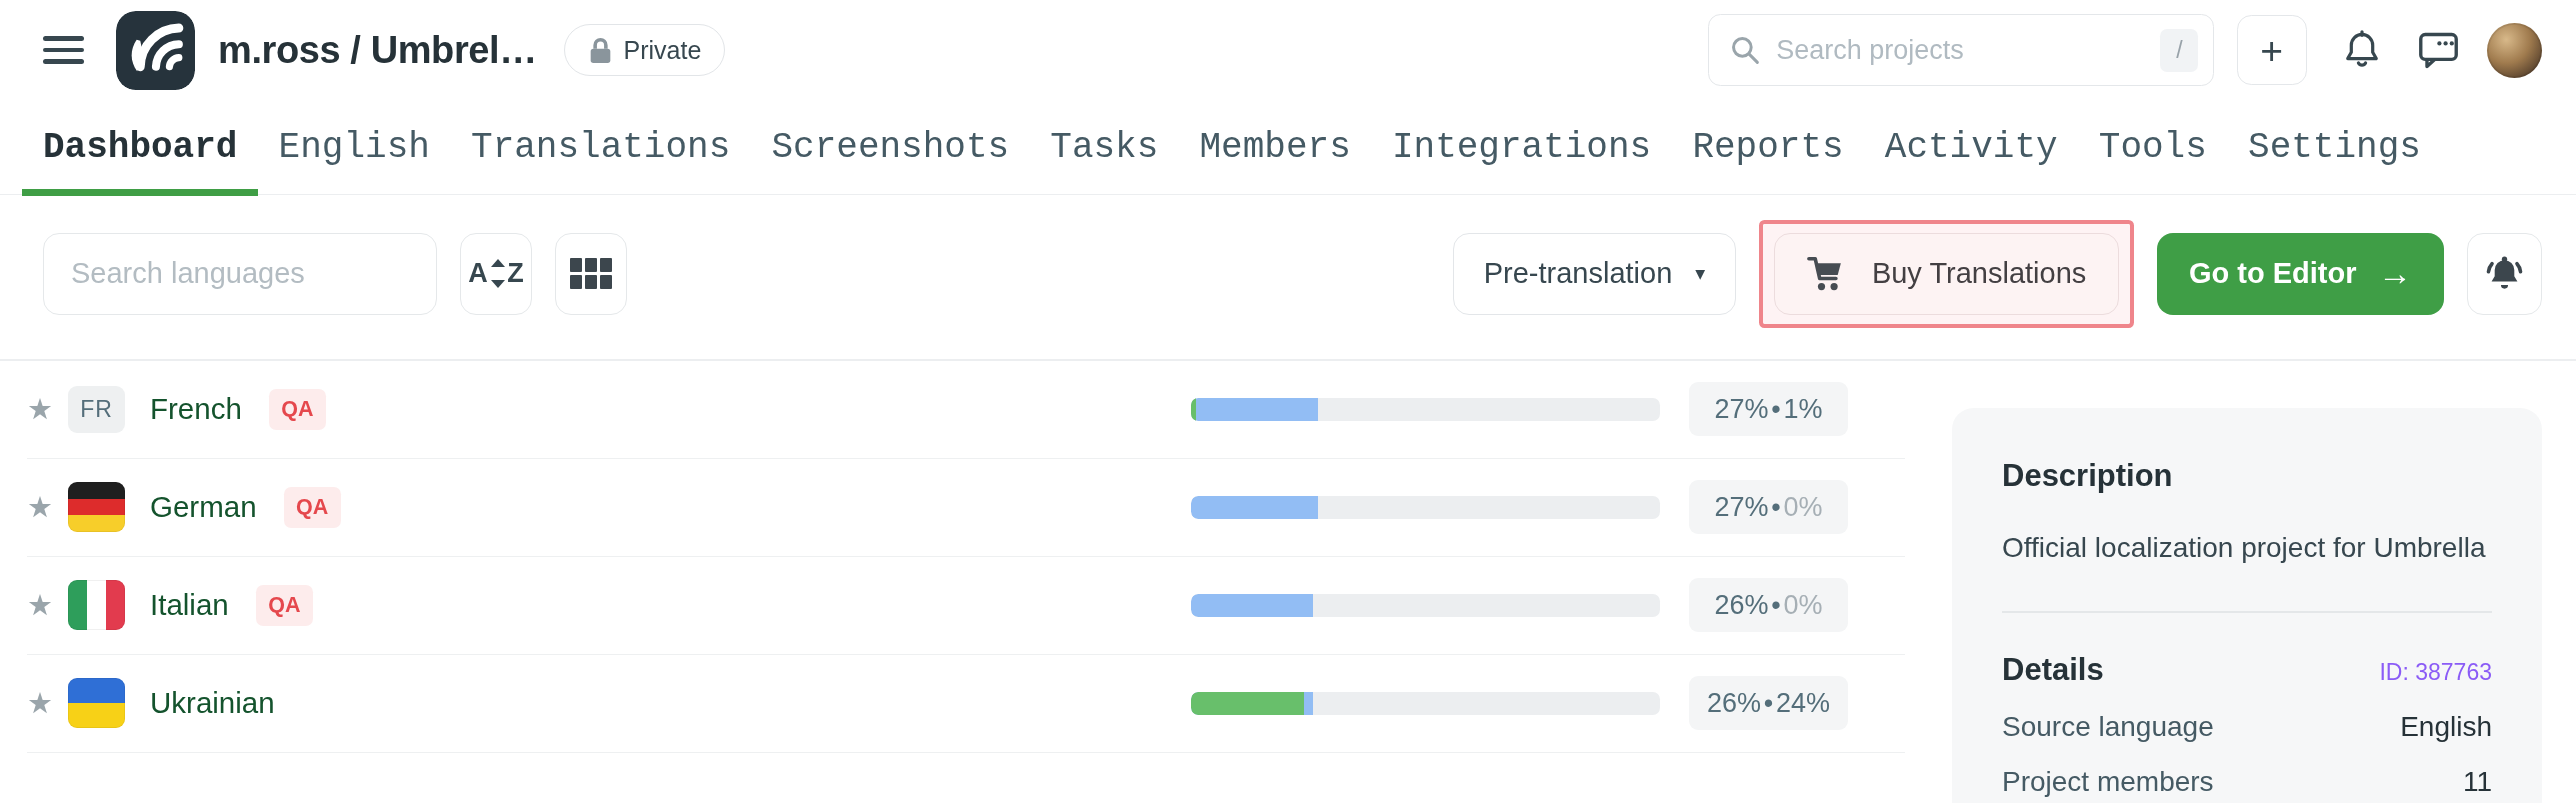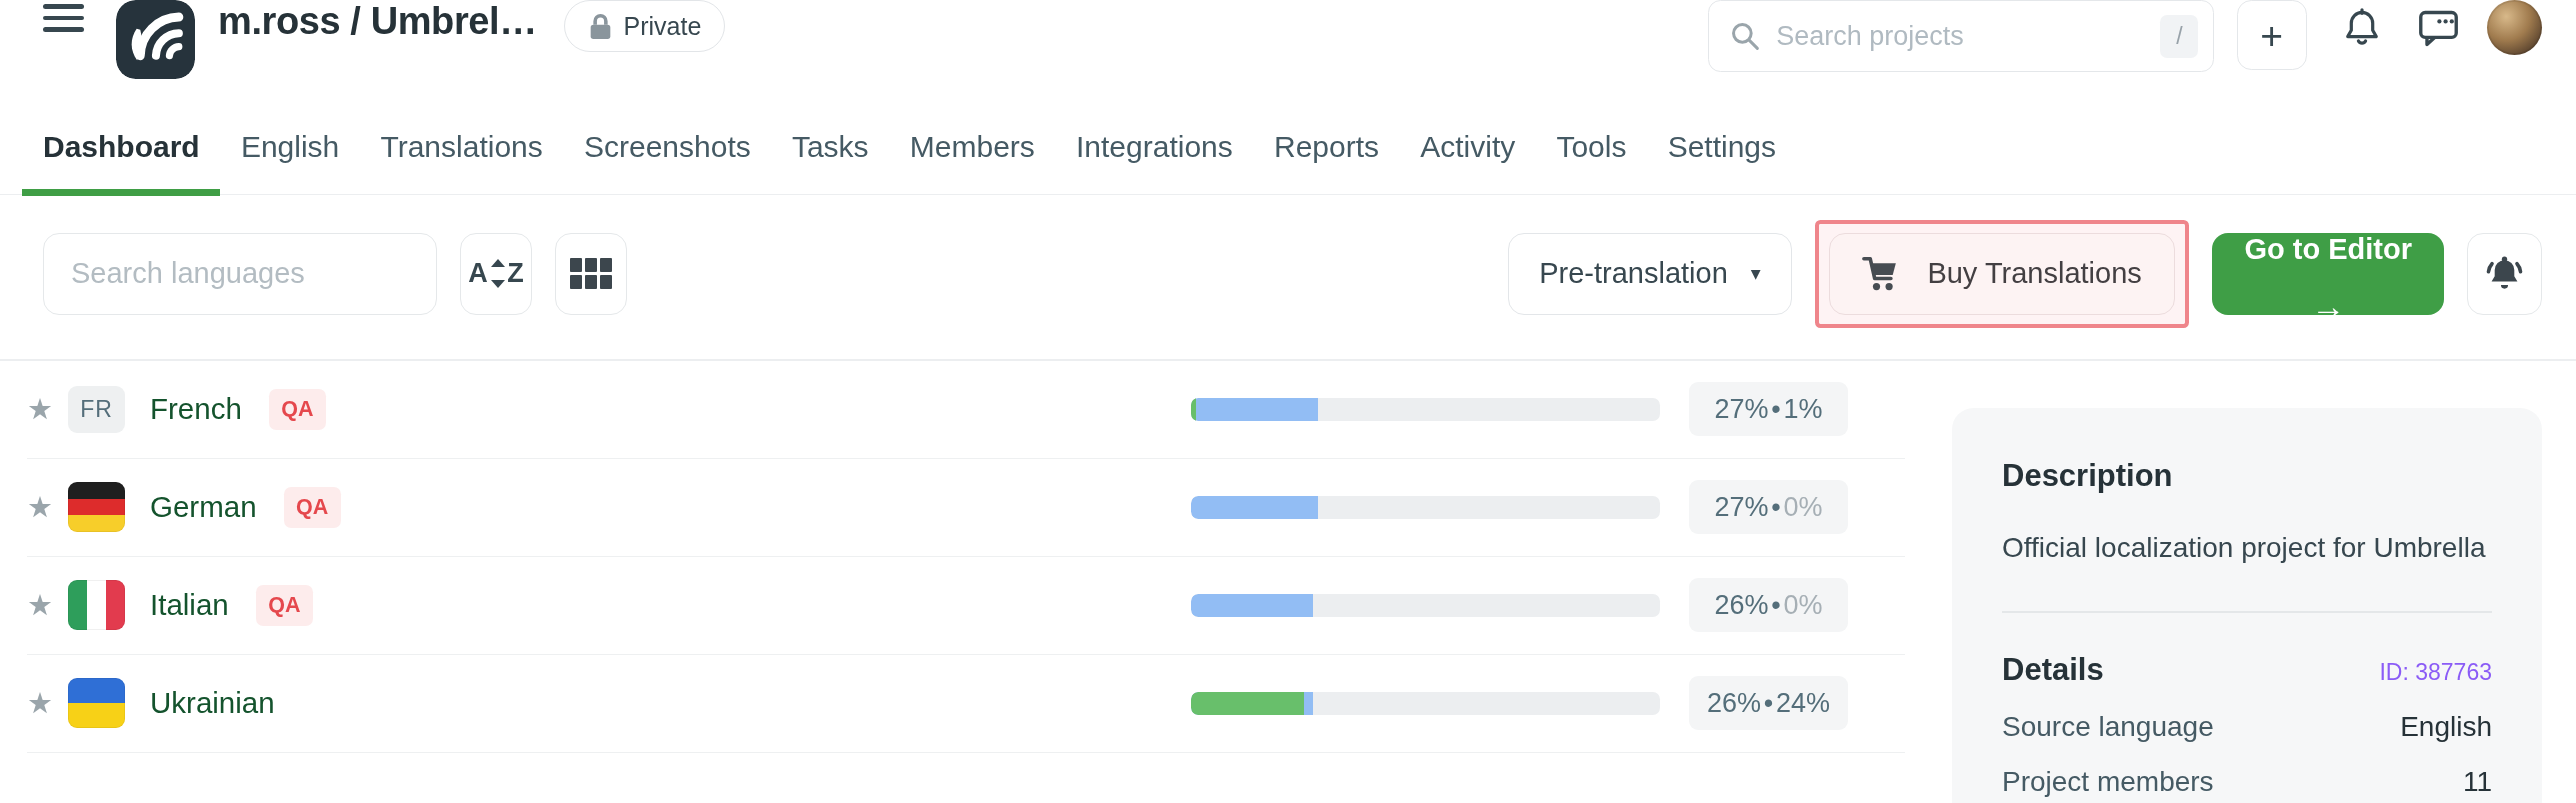--- a/index.html
+++ b/index.html
@@ -1,57 +1,57 @@
 <!DOCTYPE html>
 <html style="font-size:14.3px"><head>
 <meta charset="utf-8">
 <style>
   * { margin:0; padding:0; box-sizing:border-box; }
   html,body { width:2576px; height:803px; overflow:hidden; background:#fff;
     font-family:"Liberation Sans","DejaVu Sans",sans-serif; color:#37474f; }
 
   
-  .header { height:100px; display:flex; align-items:flex-start; padding:0 34px 0 43px; }
+  .header { height:100px; display:flex; align-items:center; padding:0 34px 0 43px; }
   .hamburger { width:41px; height:36px; display:flex; flex-direction:column; justify-content:center; gap:7.2px; cursor:pointer; margin-right:32px; }
   .hamburger span { display:block; height:4.5px; background:#37474f; border-radius:2.7px; }
   .logo { width:79px; height:79px; border-radius:19.7px; margin-right:23px; flex:none; }
   .proj-title { font-size:38px; font-weight:700; color:#263238; letter-spacing:-0.4px; margin-right:27px; white-space:nowrap; }
   .private-badge { display:flex; align-items:center; gap:10.7px; height:52px; padding:0 23px; border:1.8px solid #e2e5e8; border-radius:27px; font-size:25px; color:#37474f; }
   .spacer { flex:1; }
   .search-box { display:flex; align-items:center; width:506px; height:72px; border:1.8px solid #e4e7ea; border-radius:12.5px; padding:0 14.3px 0 21.5px; margin-right:23px; background:#fff; }
   .search-box input { border:none; outline:none; flex:1; font-size:27px; color:#37474f; font-family:inherit; margin-left:16px; }
   .search-box input::placeholder { color:#b0bac1; }
   .kbd-chip { width:38px; height:43px; background:#f1f3f5; border-radius:7.2px; display:flex; align-items:center; justify-content:center; font-size:23px; color:#98a2a9; }
   .plus-btn { width:70px; height:70px; border:1.8px solid #e4e7ea; border-radius:14.3px; background:#fff; display:flex; align-items:center; justify-content:center; font-size:39px; font-weight:300; color:#37474f; cursor:pointer; margin-right:27px; line-height:1; }
   .icon-btn { width:57px; height:57px; display:flex; align-items:center; justify-content:center; cursor:pointer; margin-right:19.7px; }
   .avatar { width:55px; height:55px; border-radius:50%; background:radial-gradient(circle at 35% 30%, #d8b98a 0%, #a07b4e 45%, #5d4630 78%, #3c2e20 100%); box-shadow:inset 0 0 0 1.8px rgba(0,0,0,.08); cursor:pointer; }
 
   
   .nav { display:flex; align-items:stretch; height:95px; border-bottom:1.8px solid #eceef0; padding-left:22.4px; }
-  .nav-tab { display:flex; align-items:center; padding:0 20.6px; font-size:30px; color:#455a64; cursor:pointer; position:relative; white-space:nowrap; }
+  .nav-tab { display:flex; align-items:center; padding:0 20.6px; font-size:36px; color:#455a64; cursor:pointer; position:relative; white-space:nowrap;font-family:Liberation Mono, monospace; }
   .nav-tab.active { color:#263238; font-weight:700; }
   .nav-tab.active::after { content:""; position:absolute; left:0; right:0; bottom:-1.8px; height:7.2px; background:#3f9e45; }
 
   
   .toolbar { display:flex; align-items:center; margin:25px 34px 0 43px; height:107px; }
   .lang-search { width:394px; height:82px; border:1.8px solid #e5e8ea; border-radius:16px; padding:0 27px; font-size:29px; color:#37474f; outline:none; font-family:inherit; }
   .lang-search::placeholder { color:#b3bcc2; }
   .sq-btn { width:72px; height:82px; border:1.8px solid #e5e8ea; border-radius:16px; background:#fff; display:flex; align-items:center; justify-content:center; cursor:pointer; margin-left:23px; }
   .az-icon { display:flex; align-items:center; font-weight:700; font-size:27px; color:#37474f; gap:2.7px; }
   .az-arrows { display:flex; flex-direction:column; gap:12.5px; }
   .tri-up { width:0; height:0; border-left:7.2px solid transparent; border-right:7.2px solid transparent; border-bottom:8px solid #37474f; }
   .tri-down { width:0; height:0; border-left:7.2px solid transparent; border-right:7.2px solid transparent; border-top:8px solid #37474f; }
   .grid-icon { display:grid; grid-template-columns:repeat(3,11.6px); grid-template-rows:repeat(2,13.4px); gap:3.6px; }
   .grid-icon i { background:#3c464d; border-radius:0.9px; }
   .tb-btn { display:flex; align-items:center; height:82px; border-radius:16px; font-size:29px; cursor:pointer; white-space:nowrap; }
   .pretrans { border:1.8px solid #e3e6e9; background:#fff; color:#37474f; padding:0 30px; gap:23px; margin-left:auto; }
   .caret { font-size:19.7px; color:#37474f; }
   .annotation { border:4.5px solid #ef858b; background:rgba(239,90,96,0.07); border-radius:5.4px; padding:9px 10.7px; margin-left:23px; }
   .buy-btn { border:1.8px solid #ecdcdd; background:#fdf3f3; color:#433f42; padding:0 32px; gap:27px; font-weight:500; }
-  .editor-btn { background:#3f9e46; color:#fff; font-weight:700; padding:0 32px; gap:21.5px; margin-left:23px;flex-direction:column; }
+  .editor-btn { background:#3f9e46; color:#fff; font-weight:700; padding:0 32px; gap:21.5px; margin-left:23px; }
   .editor-arrow { font-size:34px; font-weight:400; }
   .subscribe-btn { width:75px; height:82px; border:1.8px solid #e5e8ea; border-radius:16px; background:#fff; display:flex; align-items:center; justify-content:center; cursor:pointer; margin-left:23px; }
   .toolbar-divider { height:1.8px; background:#eceef0; margin-top:32px; }
 
   
   .main-row { display:flex; align-items:flex-start; }
   .lang-list { flex:1; margin-left:27px; }
   .lang-row { height:98px; display:flex; align-items:center; border-bottom:1.8px solid #eef0f1; padding-right:57px; }
   .star { font-size:29px; color:#9aa5ab; width:41px; cursor:pointer; }
   .code-badge { width:57px; height:47px; background:#eef0f1; border-radius:9px; display:flex; align-items:center; justify-content:center; font-size:23px; letter-spacing:0.9px; color:#546e7a; margin-right:25px; flex:none; }

